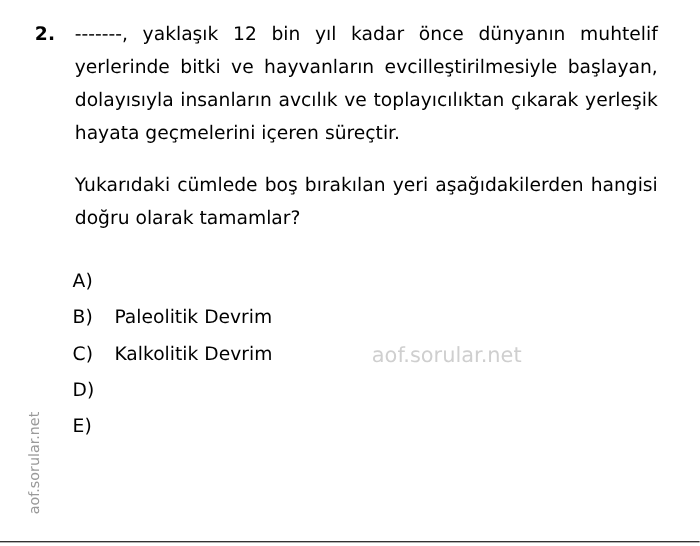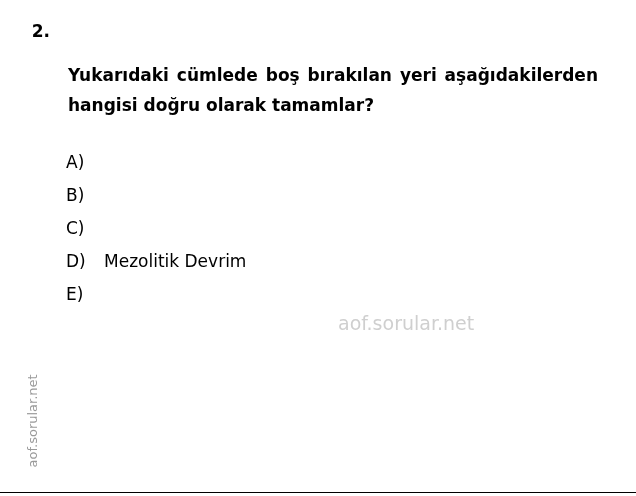--- a/index.html
+++ b/index.html
@@ -74,25 +74,25 @@
     font-size: 17px;
     line-height: 30px;
     text-align: justify;
     text-justify: inter-word;
     width: 530px;
     word-spacing: 0px;
   }
   
 
   .q-prompt {
-    margin-top: 44px;
+    margin-top: 18px;
     padding-left: 46px;
     width: 530px;
     font-size: 17px;
-    font-weight: bold;
+    font-weight: normal;
     line-height: 30px;
     text-align: justify;
     text-justify: inter-word;
   }
 
   .options {
     margin-top: 26px;
     padding-left: 44px;
   }
   .option-row {
@@ -127,37 +127,39 @@
 <body>
 
 <div class="left-strip">
   <div class="left-watermark">aof.sorular.net</div>
 </div>
 
 <div class="question-block">
 
   <div class="q-head">
     <div class="q-number">2.</div>
+    <div class="q-stem">-------, yaklaşık 12 bin yıl kadar önce dünyanın muhtelif yerlerinde bitki ve hayvanların evcilleştirilmesiyle başlayan, dolayısıyla insanların avcılık ve toplayıcılıktan çıkarak yerleşik hayata geçmelerini içeren süreçtir.</div>
   </div>
 
   <div class="q-prompt">Yukarıdaki cümlede boş bırakılan yeri aşağıdakilerden hangisi doğru olarak tamamlar?</div>
 
   <div class="options">
     <div class="option-row">
       <div class="opt-letter">A)</div>
     </div>
     <div class="option-row">
       <div class="opt-letter">B)</div>
+      <div class="opt-text">Paleolitik Devrim</div>
     </div>
     <div class="option-row">
       <div class="opt-letter">C)</div>
+      <div class="opt-text">Kalkolitik Devrim</div>
     </div>
     <div class="option-row">
       <div class="opt-letter">D)</div>
-      <div class="opt-text">Mezolitik Devrim</div>
     </div>
     <div class="option-row">
       <div class="opt-letter">E)</div>
     </div>
   </div>
 
 </div>
 
 <div class="center-watermark">aof.sorular.net</div>
 

